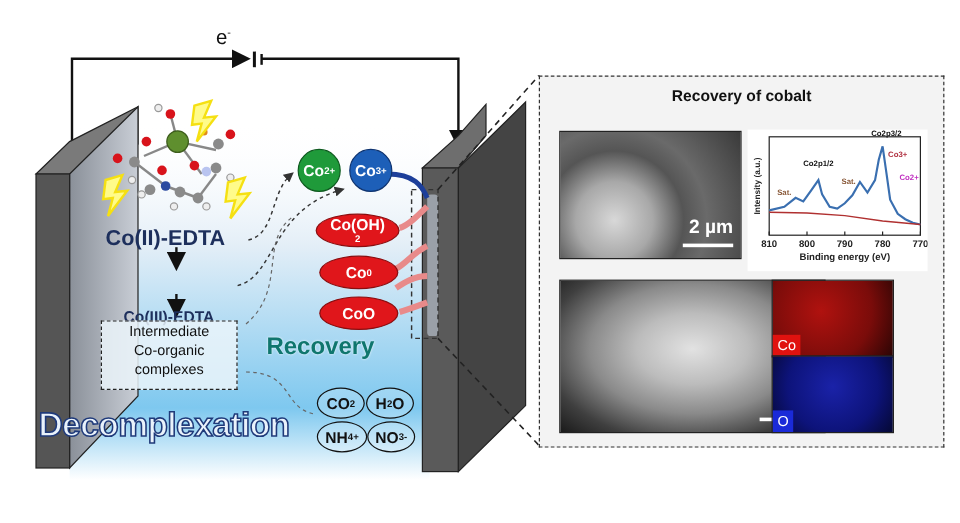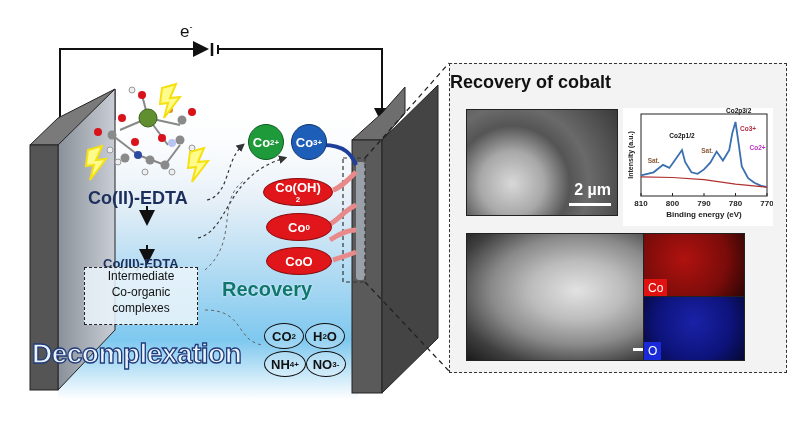--- a/index.html
+++ b/index.html
@@ -163,21 +163,21 @@
     <sub>4</sub>
     <sup>+</sup>
 </div>
 <div class="byprod" style="left:306px; top:351px; width:38px; height:24px;">
   <span>NO</span>
     <sub>3</sub>
     <sup>-</sup>
 </div>
 
 <div class="panel">
-  <div class="txt" style="left:0; width:336px; top:8px; font-size:18px; font-weight:bold; color:#111;">Recovery of cobalt</div>
+  <div class="txt" style="left:0; width:336px; top:8px; text-align:center; font-size:13px; font-weight:bold; color:#111;">Recovery of cobalt</div>
 
   <div class="abs" style="left:16px; top:45px; width:150px; height:105px; background:radial-gradient(circle at 30% 70%, #d8d8d8 0, #a8a8a8 25%, #555 45%, #6a6a6a 60%, #3a3a3a 100%); border:1.5px solid #222;">
     <div class="abs" style="right:6px; bottom:16px; color:#fff; font-size:16px; font-weight:bold;">2 µm</div>
     <div class="abs" style="right:6px; bottom:9px; width:42px; height:3px; background:#fff;"></div>
   </div>
 
   <div class="abs" style="left:173px; top:44px; width:150px; height:118px; background:#fff;">
     <svg id="xps" width="150" height="118">
         <rect x="18" y="6" width="126" height="82" fill="none" stroke="#222" stroke-width="1"></rect>
         <line x1="18" y1="88" x2="18" y2="85" stroke="#222"></line>

